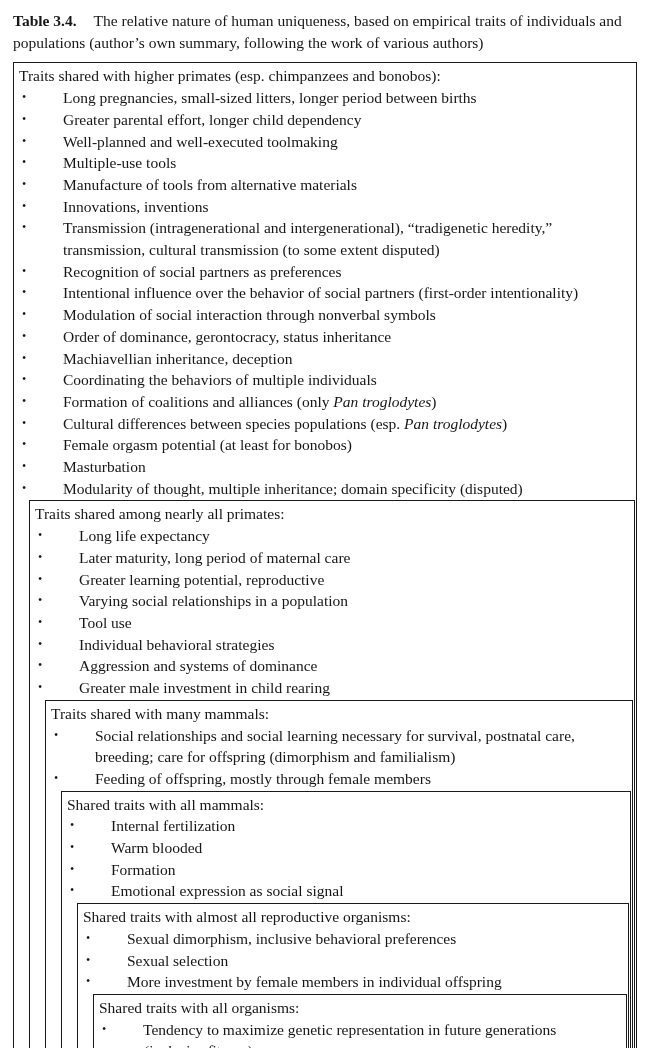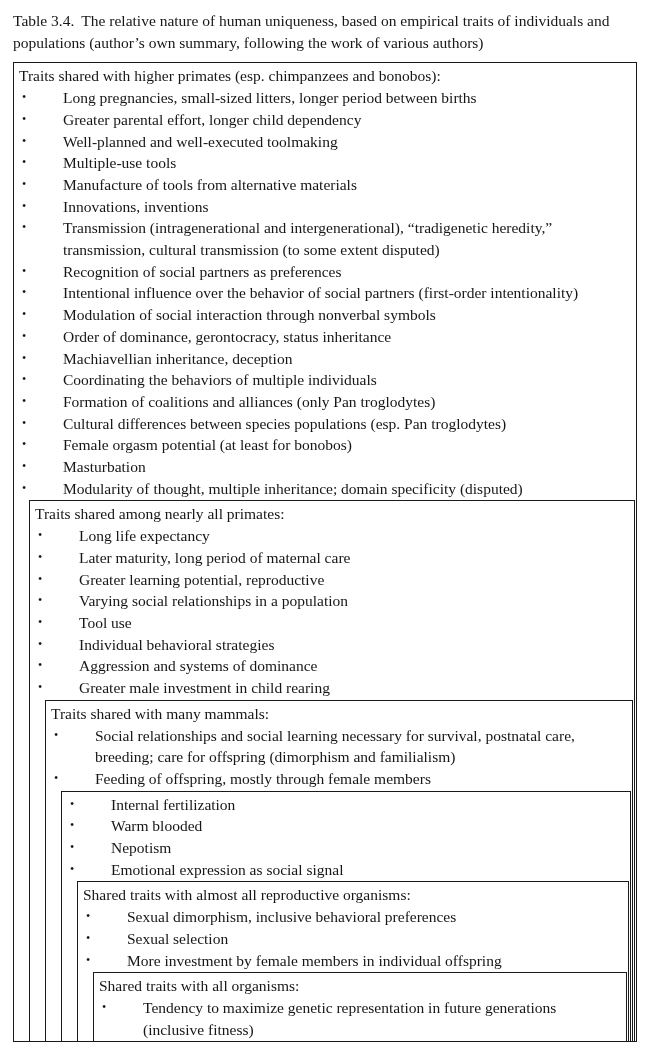--- a/index.html
+++ b/index.html
@@ -7,38 +7,38 @@
     width: 645px;
     box-sizing: border-box;
     padding: 10px 8px 6px 13px;
     font-family: "Liberation Serif", "DejaVu Serif", serif;
     font-size: 15.5px;
     line-height: 21.7px;
     color: #161616;
     background: #ffffff;
   }
   .caption { margin: 0 0 9px 0; padding-right: 2px; }
-  .caption .num { font-weight: normal; margin-right: 7px; }
+  .caption .num { font-weight: bold; margin-right: 17px; }
   .box {
     border: 1.5px solid #1a1a1a;
     padding: 2px 1px 1px 4px;
     background: #ffffff;
   }
   .box .box {
     margin: 1px 0 -2px 11px;
   }
   .heading { padding-left: 1px; }
   .item { display: flex; padding-left: 4px; }
   .dot {
     flex: 0 0 14px;
     font-size: 12px;
     line-height: 21.7px;
   }
   .txt { flex: 1 1 auto; margin-left: 27px; }
-  .it { }
+  .it { font-style: italic; }
   .nw { white-space: nowrap; }
 </style>
 </head>
 <body>
 
 <div class="page">
   <p class="caption"><span class="num">Table 3.4.</span><span>The relative nature of human uniqueness, based on empirical traits of individuals and populations (author’s own summary, following the work of various authors)</span></p>
   <div id="table-root">
       <div class="box">
         <div class="heading">Traits shared with higher primates (esp. chimpanzees and bonobos):</div>
@@ -152,31 +152,32 @@
             <div class="heading">Traits shared with many mammals:</div>
             <div class="item">
               <span class="dot">•</span>
               <span class="txt"><span class="">Social relationships and social learning necessary for survival, postnatal care, breeding; care for offspring (dimorphism and familialism)</span></span>
             </div>
             <div class="item">
               <span class="dot">•</span>
               <span class="txt"><span class="">Feeding of offspring, mostly through female members</span></span>
             </div>
             <div class="box">
+              <div class="heading">Shared traits with all mammals:</div>
               <div class="item">
                 <span class="dot">•</span>
                 <span class="txt"><span class="">Internal fertilization</span></span>
               </div>
               <div class="item">
                 <span class="dot">•</span>
                 <span class="txt"><span class="">Warm blooded</span></span>
               </div>
               <div class="item">
                 <span class="dot">•</span>
-                <span class="txt"><span class="">Nepotism</span></span>
+                <span class="txt"><span class="">Formation</span></span>
               </div>
               <div class="item">
                 <span class="dot">•</span>
                 <span class="txt"><span class="">Emotional expression as social signal</span></span>
               </div>
               <div class="box">
                 <div class="heading">Shared traits with almost all reproductive organisms:</div>
                 <div class="item">
                   <span class="dot">•</span>
                   <span class="txt"><span class="">Sexual dimorphism, inclusive behavioral preferences</span></span>

